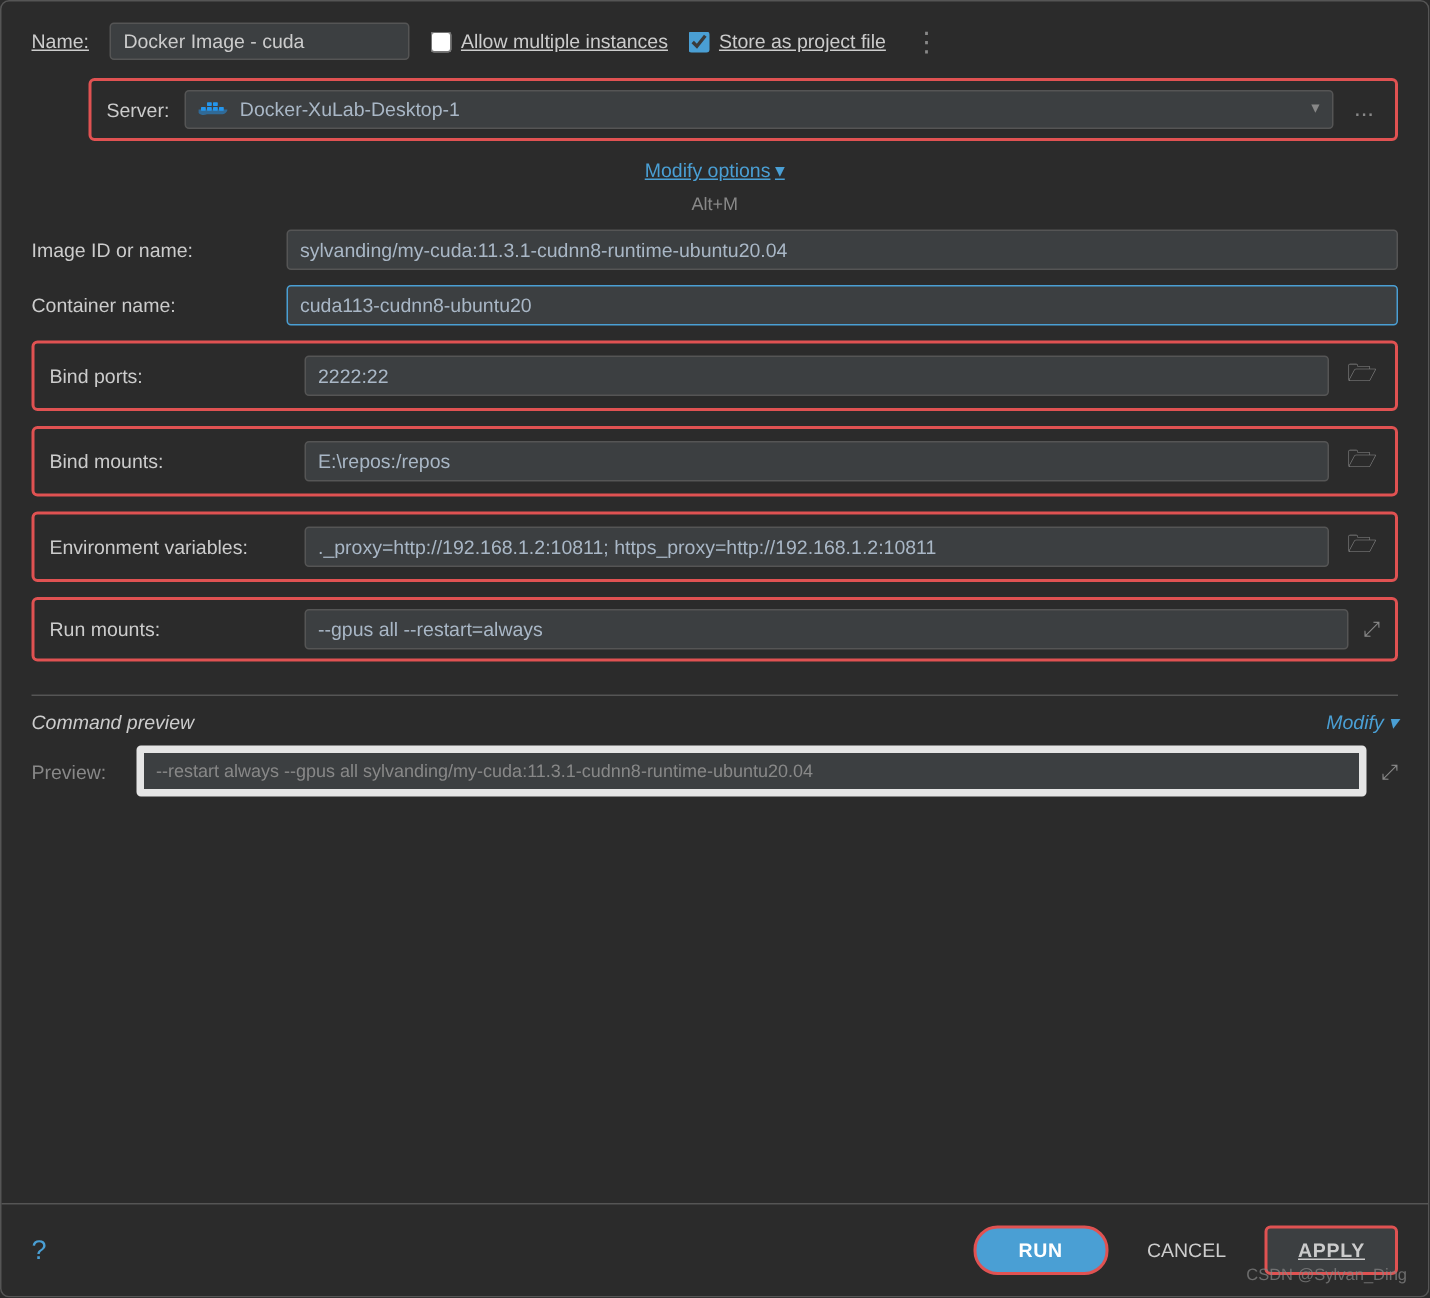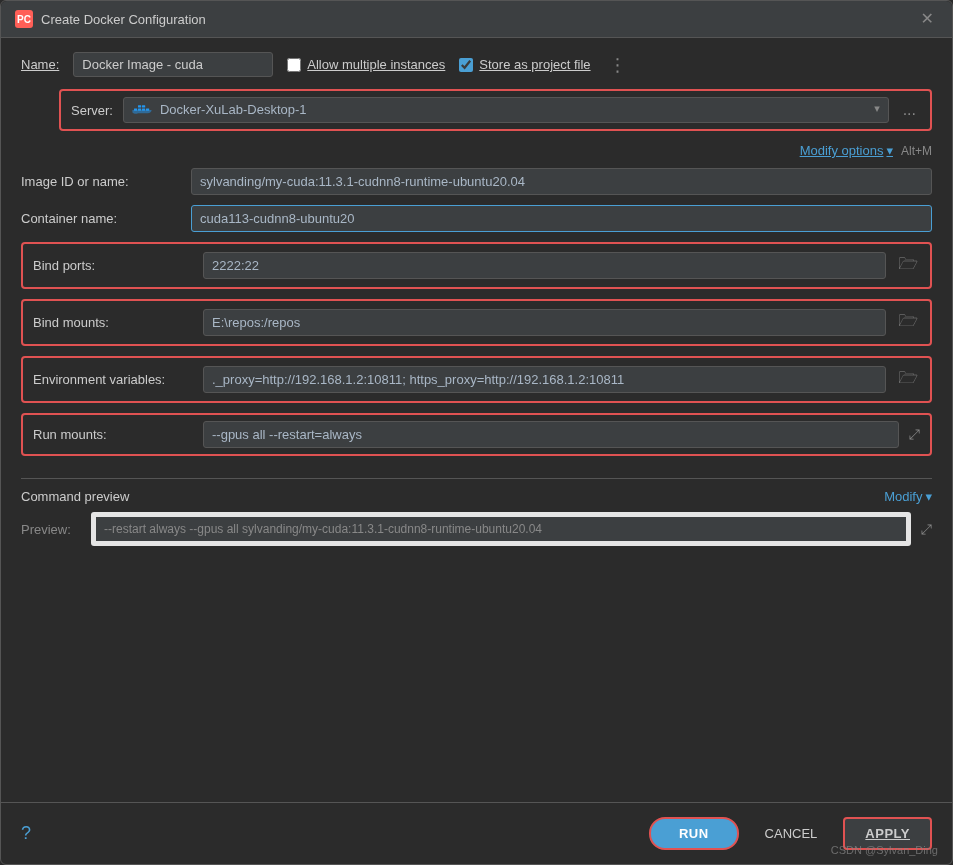--- a/index.html
+++ b/index.html
@@ -165,20 +165,21 @@
       padding: 0 4px;
     }
 
     
     .modify-row {
       display: flex;
       justify-content: flex-end;
       align-items: center;
       gap: 8px;
       margin-bottom: 10px;
+      flex-direction: column;
     }
     .modify-options-link {
       color: #4a9fd4;
       text-decoration: underline;
       font-size: 13px;
       cursor: pointer;
       display: flex;
       align-items: center;
       gap: 3px;
     }
@@ -238,20 +239,21 @@
     .separator {
       border: none;
       border-top: 1px solid #555;
       margin: 12px 0 10px 0;
     }
     .command-preview-header {
       display: flex;
       align-items: center;
       justify-content: space-between;
       margin-bottom: 8px;
+      font-style: italic;
     }
     .command-preview-label {
       color: #ccc;
       font-size: 13px;
     }
     .modify-link {
       color: #4a9fd4;
       text-decoration: none;
       font-size: 13px;
       cursor: pointer;
@@ -345,27 +347,20 @@
       color: #888;
       font-size: 11px;
       opacity: 0.7;
     }
   </style>
 </head>
 <body>
 
 <div class="dialog">
 
-  <div class="title-bar">
-    <div class="app-icon">
-      <span>PC</span>
-    </div>
-    <span class="title-text">Create Docker Configuration</span>
-    <button class="close-btn">✕</button>
-  </div>
 
   <div class="dialog-body">
 
     <div class="top-row">
       <span class="name-label">Name:</span>
       <input class="name-input" type="text" value="Docker Image - cuda" style="">
       <div class="checkbox-group">
         <input type="checkbox" id="allowMultiple" style="">
         <label for="allowMultiple">Allow multiple instances</label>
       </div>

